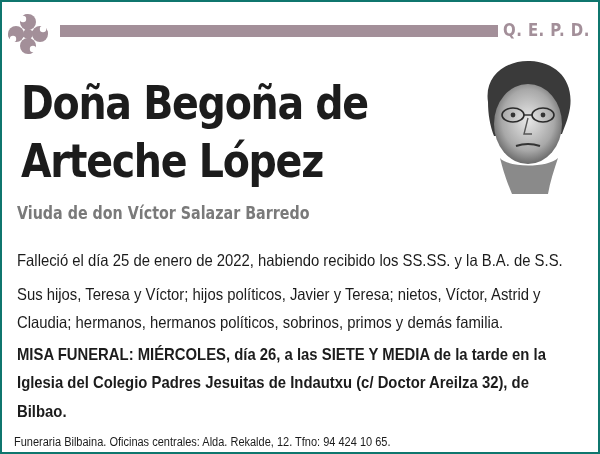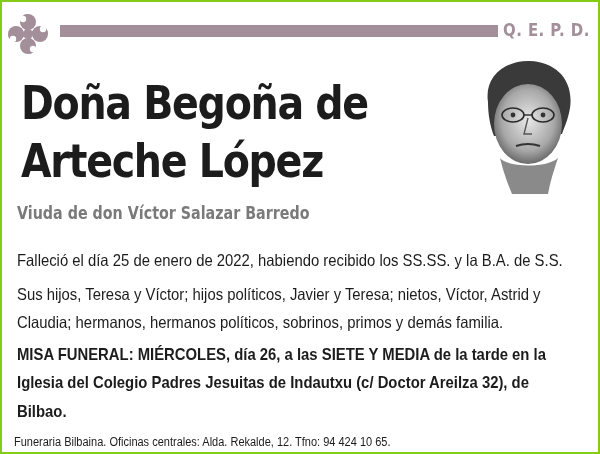--- a/index.html
+++ b/index.html
@@ -1,19 +1,19 @@
 <!DOCTYPE html>
 <html><head>
   <meta charset="utf-8">
   <style>
     html, body { margin: 0; padding: 0; background: #ffffff; }
     body { width: 600px; height: 454px; overflow: hidden; position: relative; }
     .card {
       position: absolute; left: 0; top: 0; width: 596px; height: 450px;
-      border: 2px solid #84cc16; background: #fff;
+      border: 2px solid #0f766e; background: #fff;
     }
     .lauburu { position: absolute; left: 2px; top: 8px; width: 48px; height: 48px; }
     .bar { position: absolute; left: 58px; top: 23px; width: 438px; height: 12px; background: #a38f99; }
     .qepd {
       position: absolute; left: 501px; top: 18px;
       font-family: "DejaVu Sans", sans-serif; font-weight: bold; font-size: 17px;
       color: #a38f99; letter-spacing: 0.5px; white-space: nowrap;
       transform: scaleX(0.88); transform-origin: left center;
     }
     .name {

